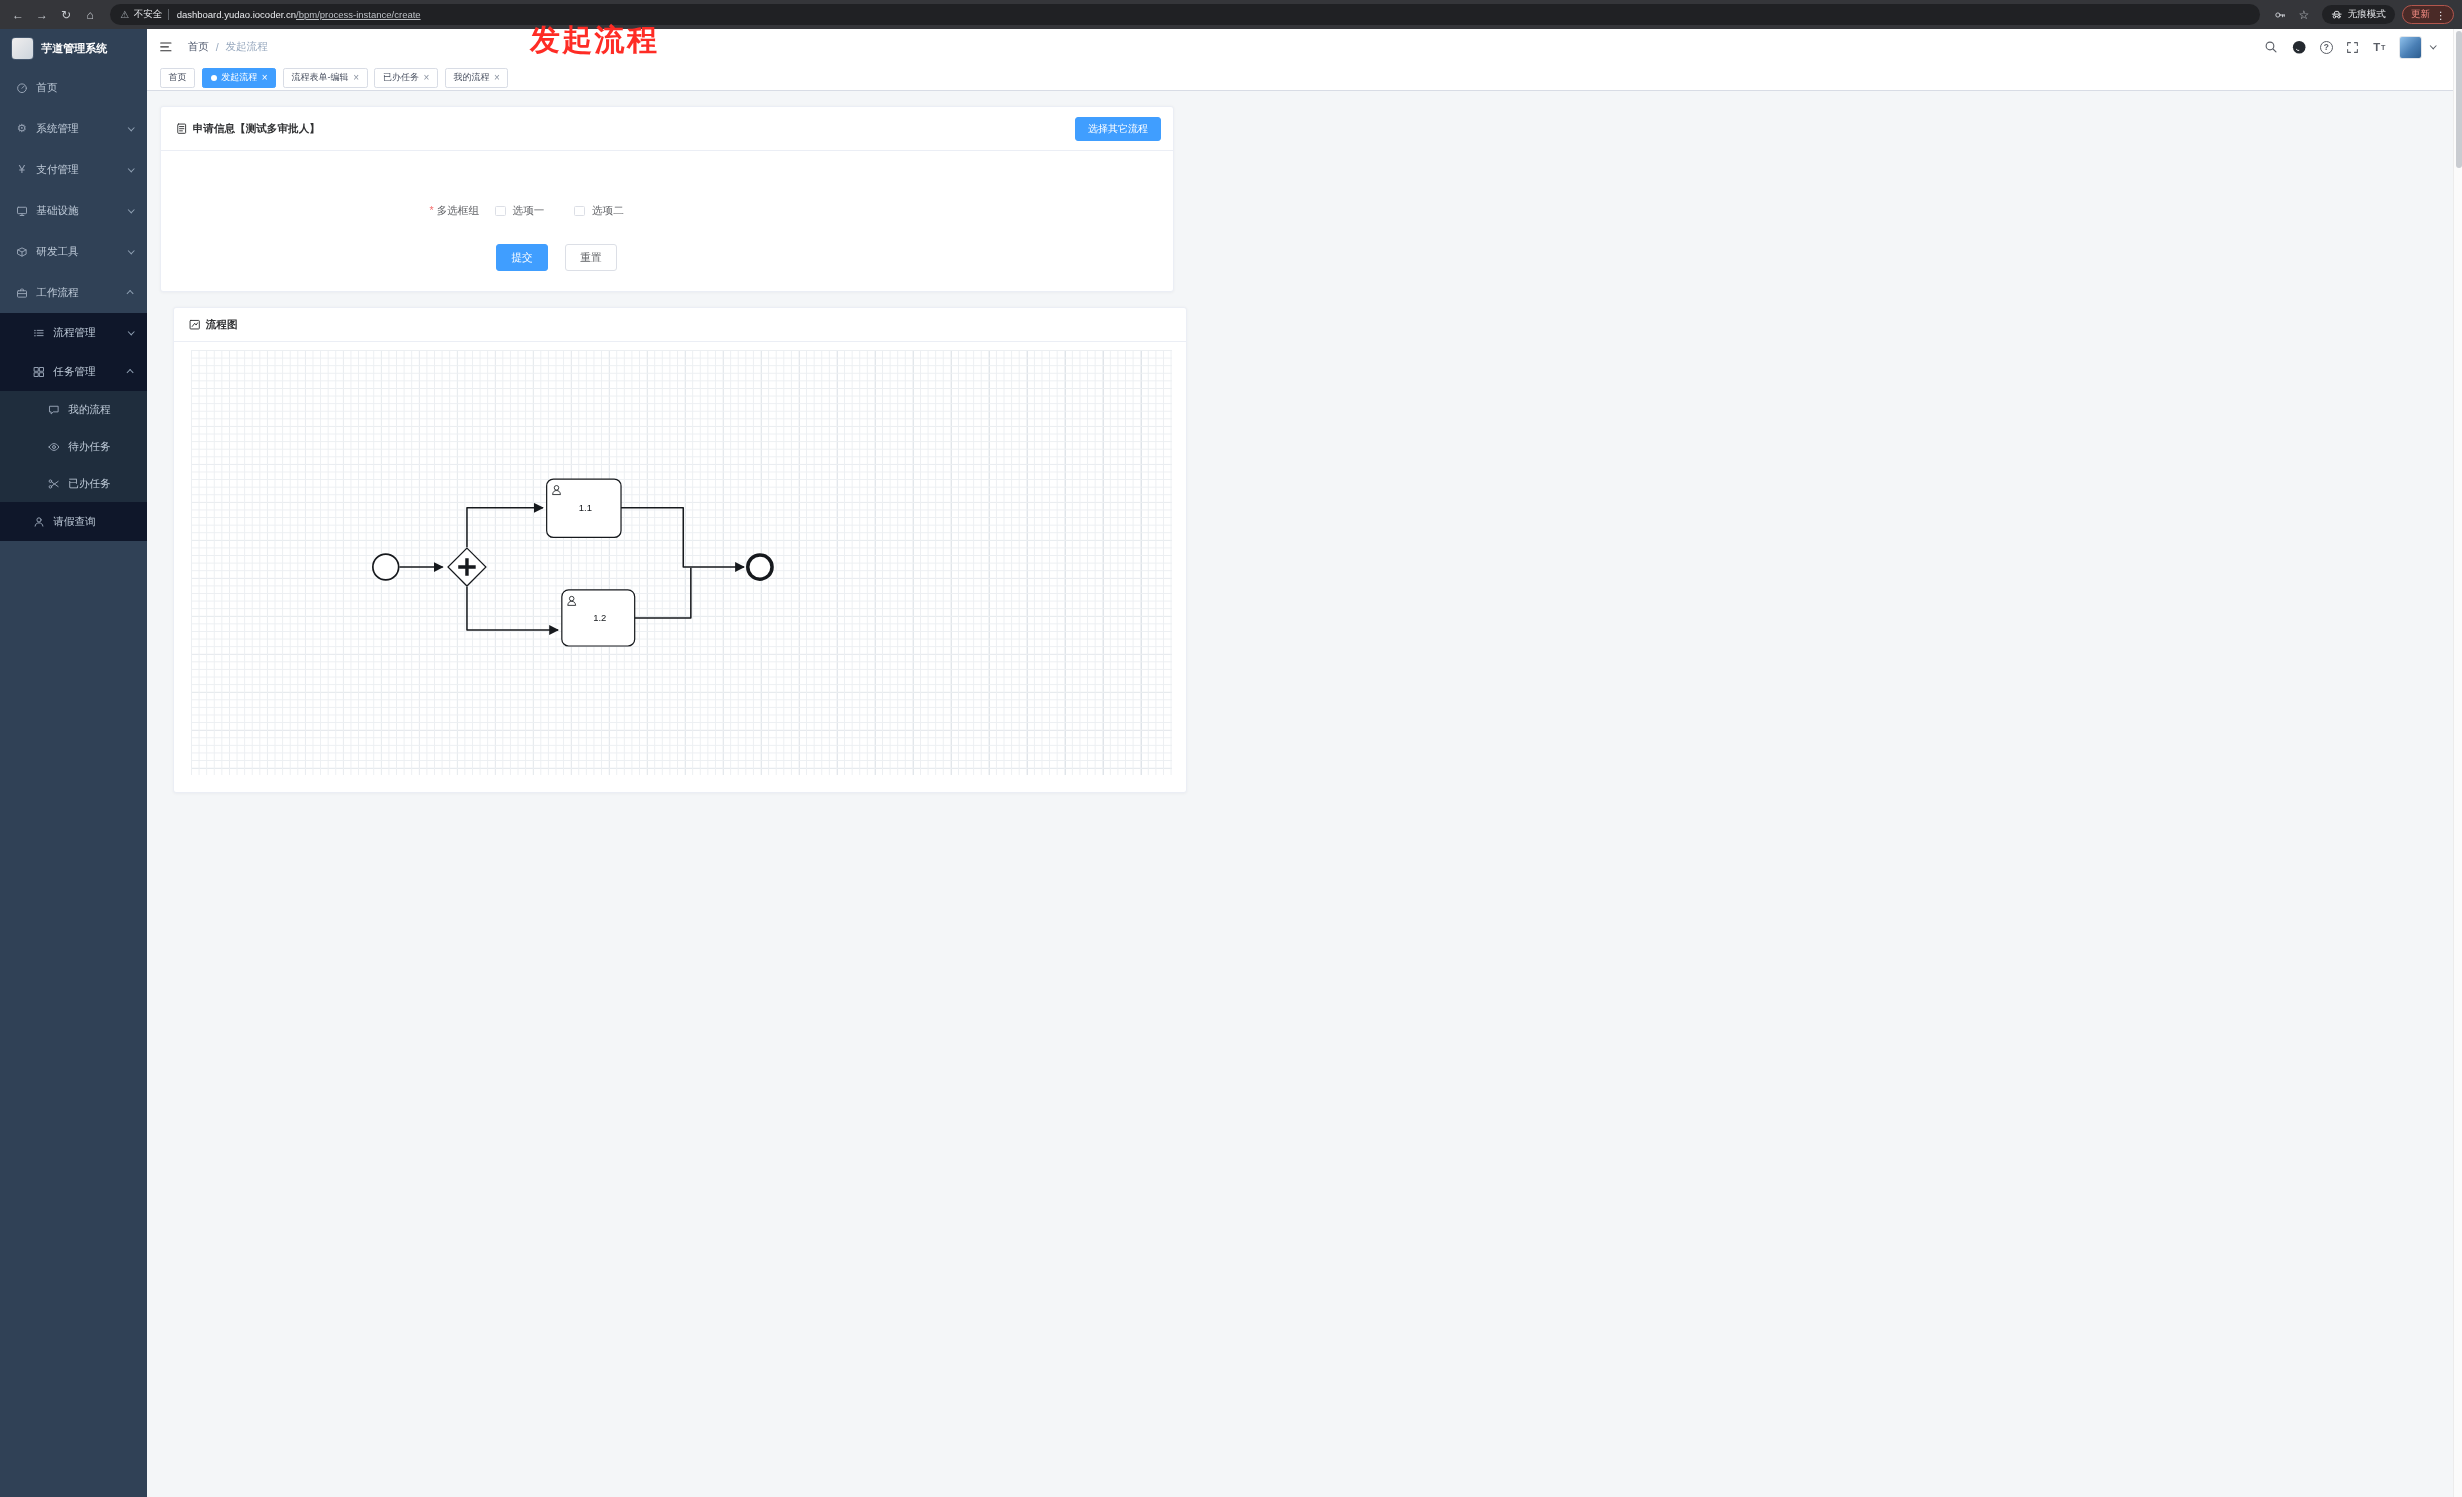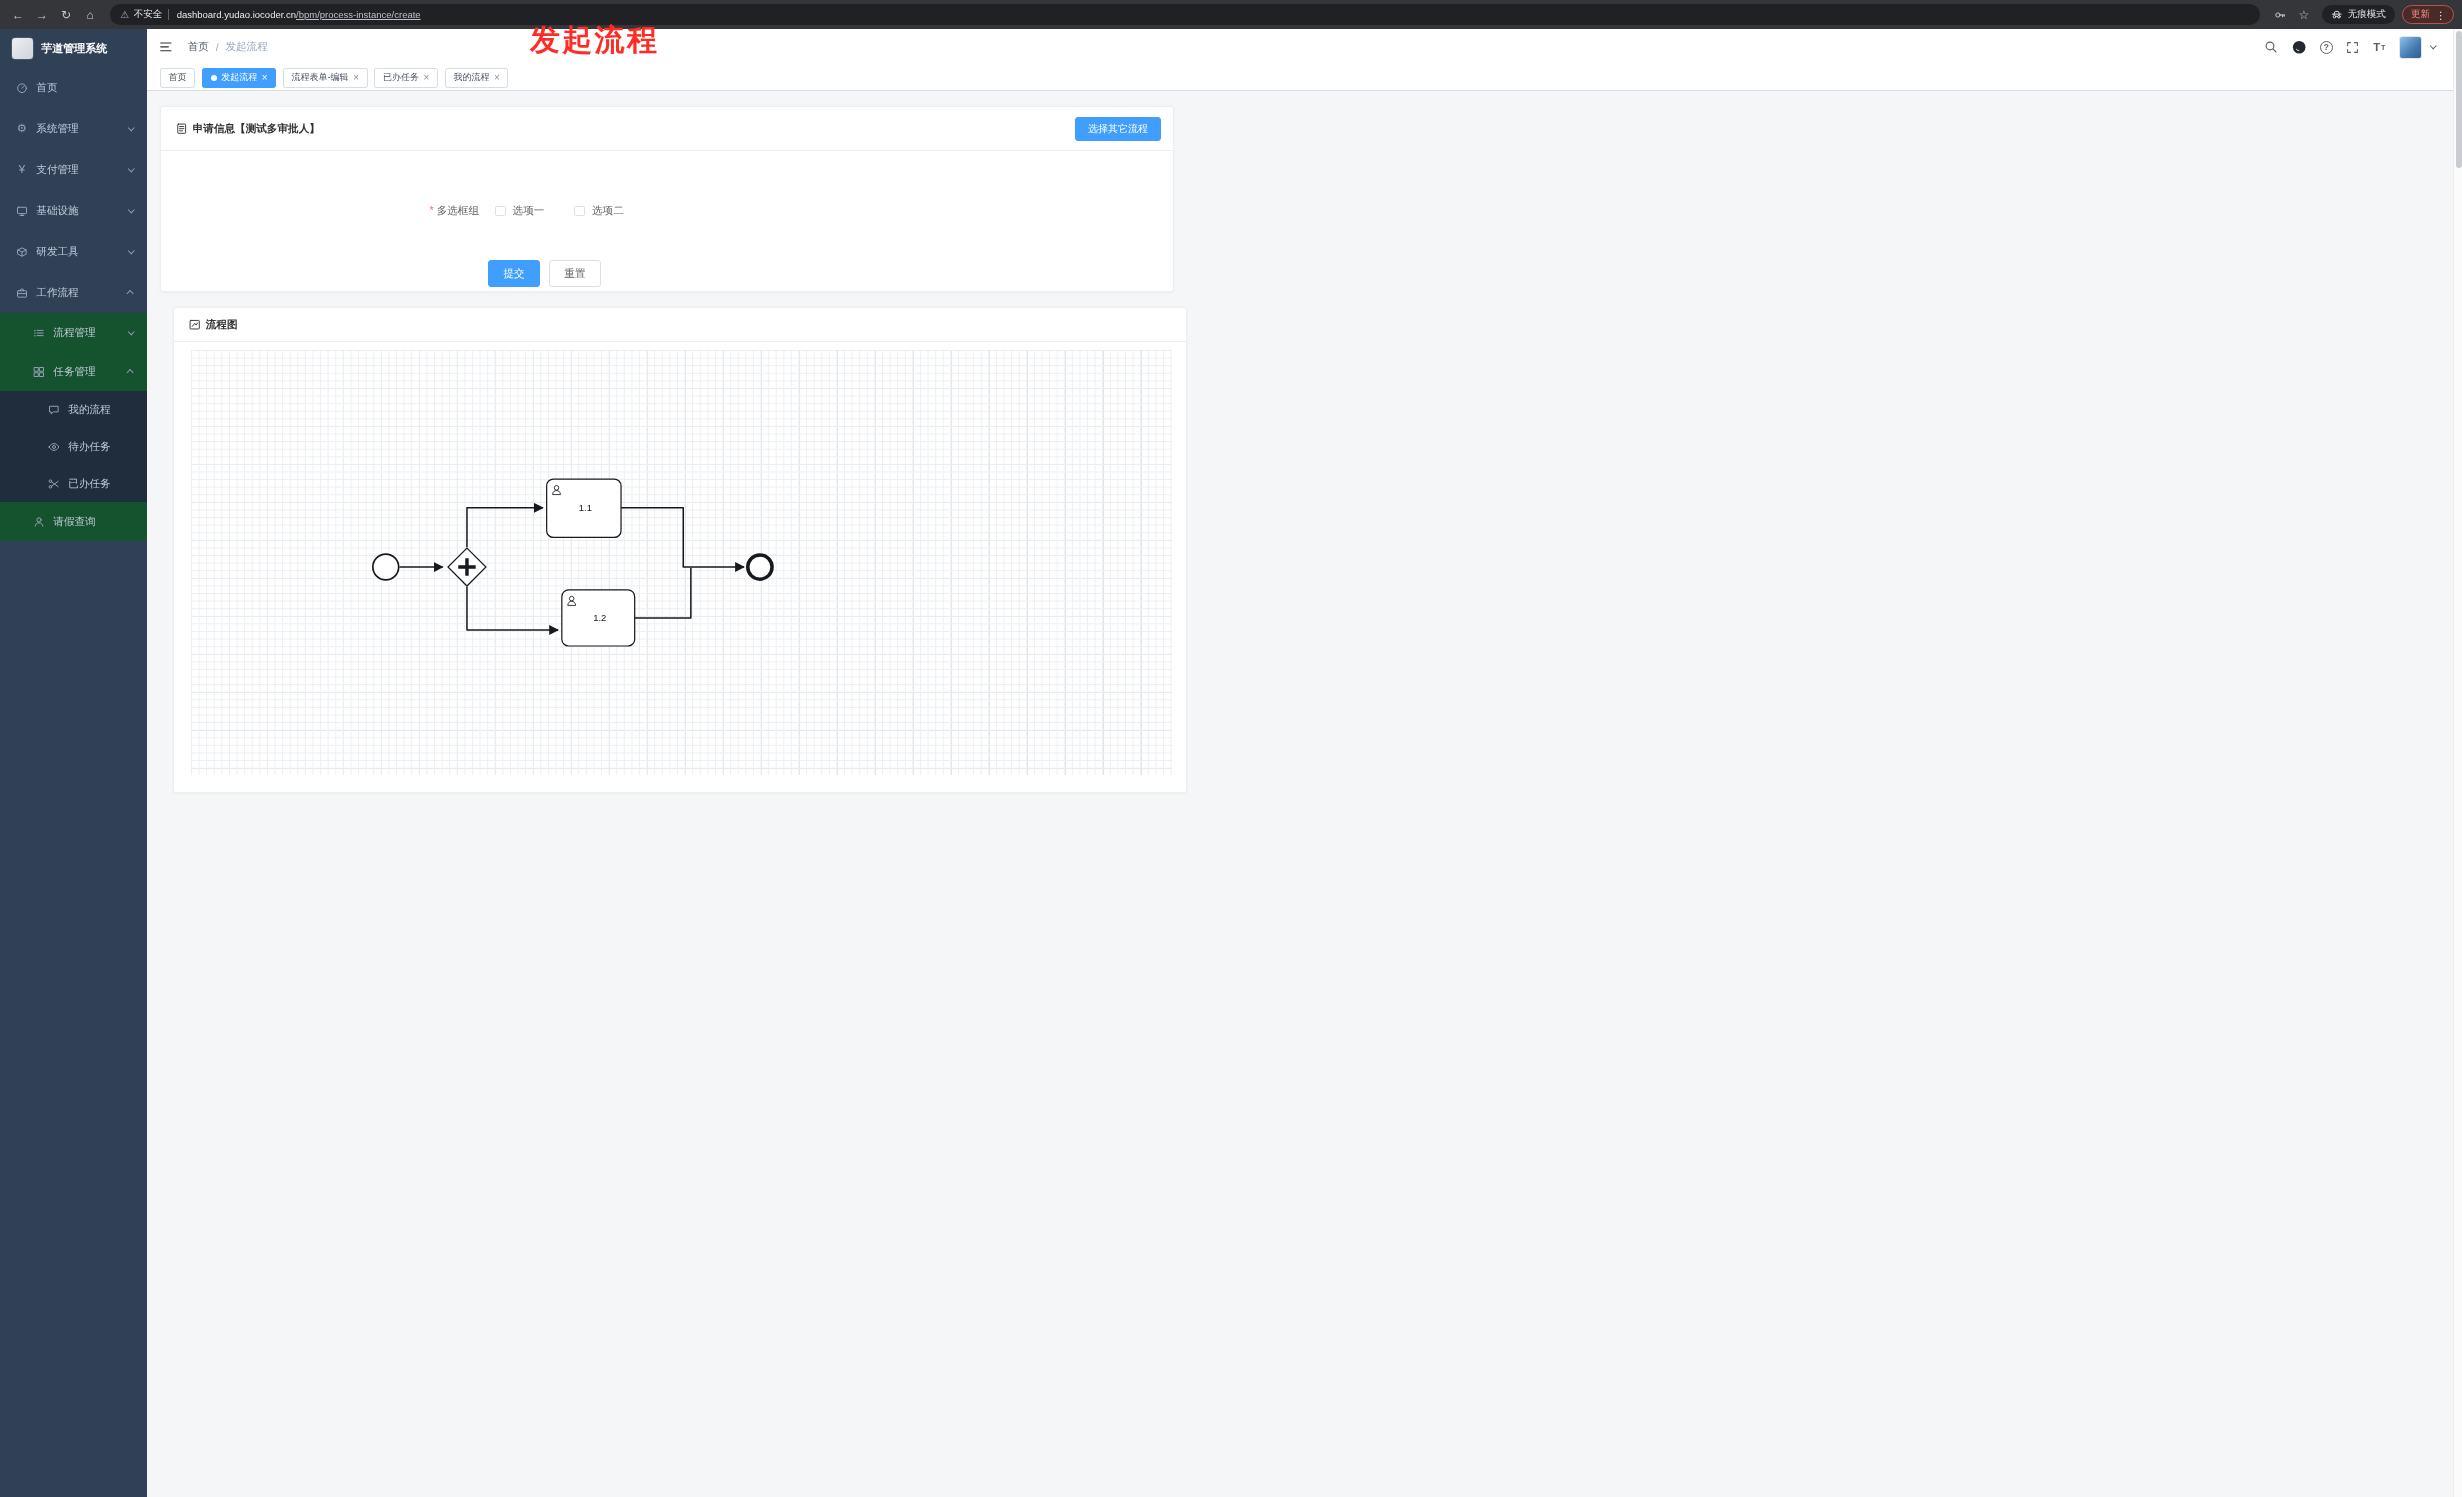--- a/index.html
+++ b/index.html
@@ -34,21 +34,21 @@
     color:#bfcbd9; z-index:10; }
   .logo { height:38px; display:flex; align-items:center; gap:7.6px; padding-left:10.6px; }
   .logo-avatar { width:23px; height:23px; border-radius:4.6px;
     background:linear-gradient(135deg,#f0eeee,#cdd5dd); border:0.8px solid #46586e; }
   .logo-title { color:#fff; font-size:11px; font-weight:bold; }
   .mi { height:41px; display:flex; align-items:center; padding:0 13.7px 0 15px; font-size:10.6px;
     cursor:pointer; }
   .mi .ic { width:13.7px; margin-right:7.6px; display:flex; justify-content:center;
     color:#97a3b5; font-size:11.4px; line-height:1; }
   .mi .lbl { flex:1; white-space:nowrap; }
-  .mi.sub { padding-left:32px; height:39px; background:#14532d; }
+  .mi.sub { padding-left:32px; height:39px; background:#0f172a; }
   .mi.sub2 { padding-left:47px; height:37px; background:#1f2d3d; }
   .chev { width:5.3px; height:5.3px; border-right:1.2px solid #8fa0b3; border-bottom:1.2px solid #8fa0b3;
     transform:rotate(45deg) translateY(-0.8px); flex:0 0 auto; }
   .chev.up { transform:rotate(-135deg) translateY(-0.8px); }
   .chev.dark { border-color:#5a5e66; }
   svg.lineic { stroke:currentColor; fill:none; stroke-width:1.3; stroke-linecap:round; stroke-linejoin:round; }
 
   
   .app-header { position:absolute; left:147px; top:29px; right:9px; height:36px; background:#fff;
     display:flex; align-items:center; z-index:5; }
@@ -385,21 +385,21 @@
           <span class="ckbox"></span>
           <span class="cktxt">选项一</span>
         </span>
         <span class="ck">
           <span class="ckbox"></span>
           <span class="cktxt">选项二</span>
         </span>
       </span>
     </div>
 
-    <div class="frow" style="top:153px;">
+    <div class="frow" style="top:137px;gap:8px;">
       <span class="flabel"></span>
       <button class="btn-primary btn-submit">提交</button>
       <button class="btn-default" style="margin-left:9px;">重置</button>
     </div>
   </section>
 
   <section class="card" id="card-diagram">
     <div class="card-header">
       <span class="cic">
         <svg class="lineic" width="11.4" height="11.4" viewBox="0 0 16 16" stroke-width="1.4">

